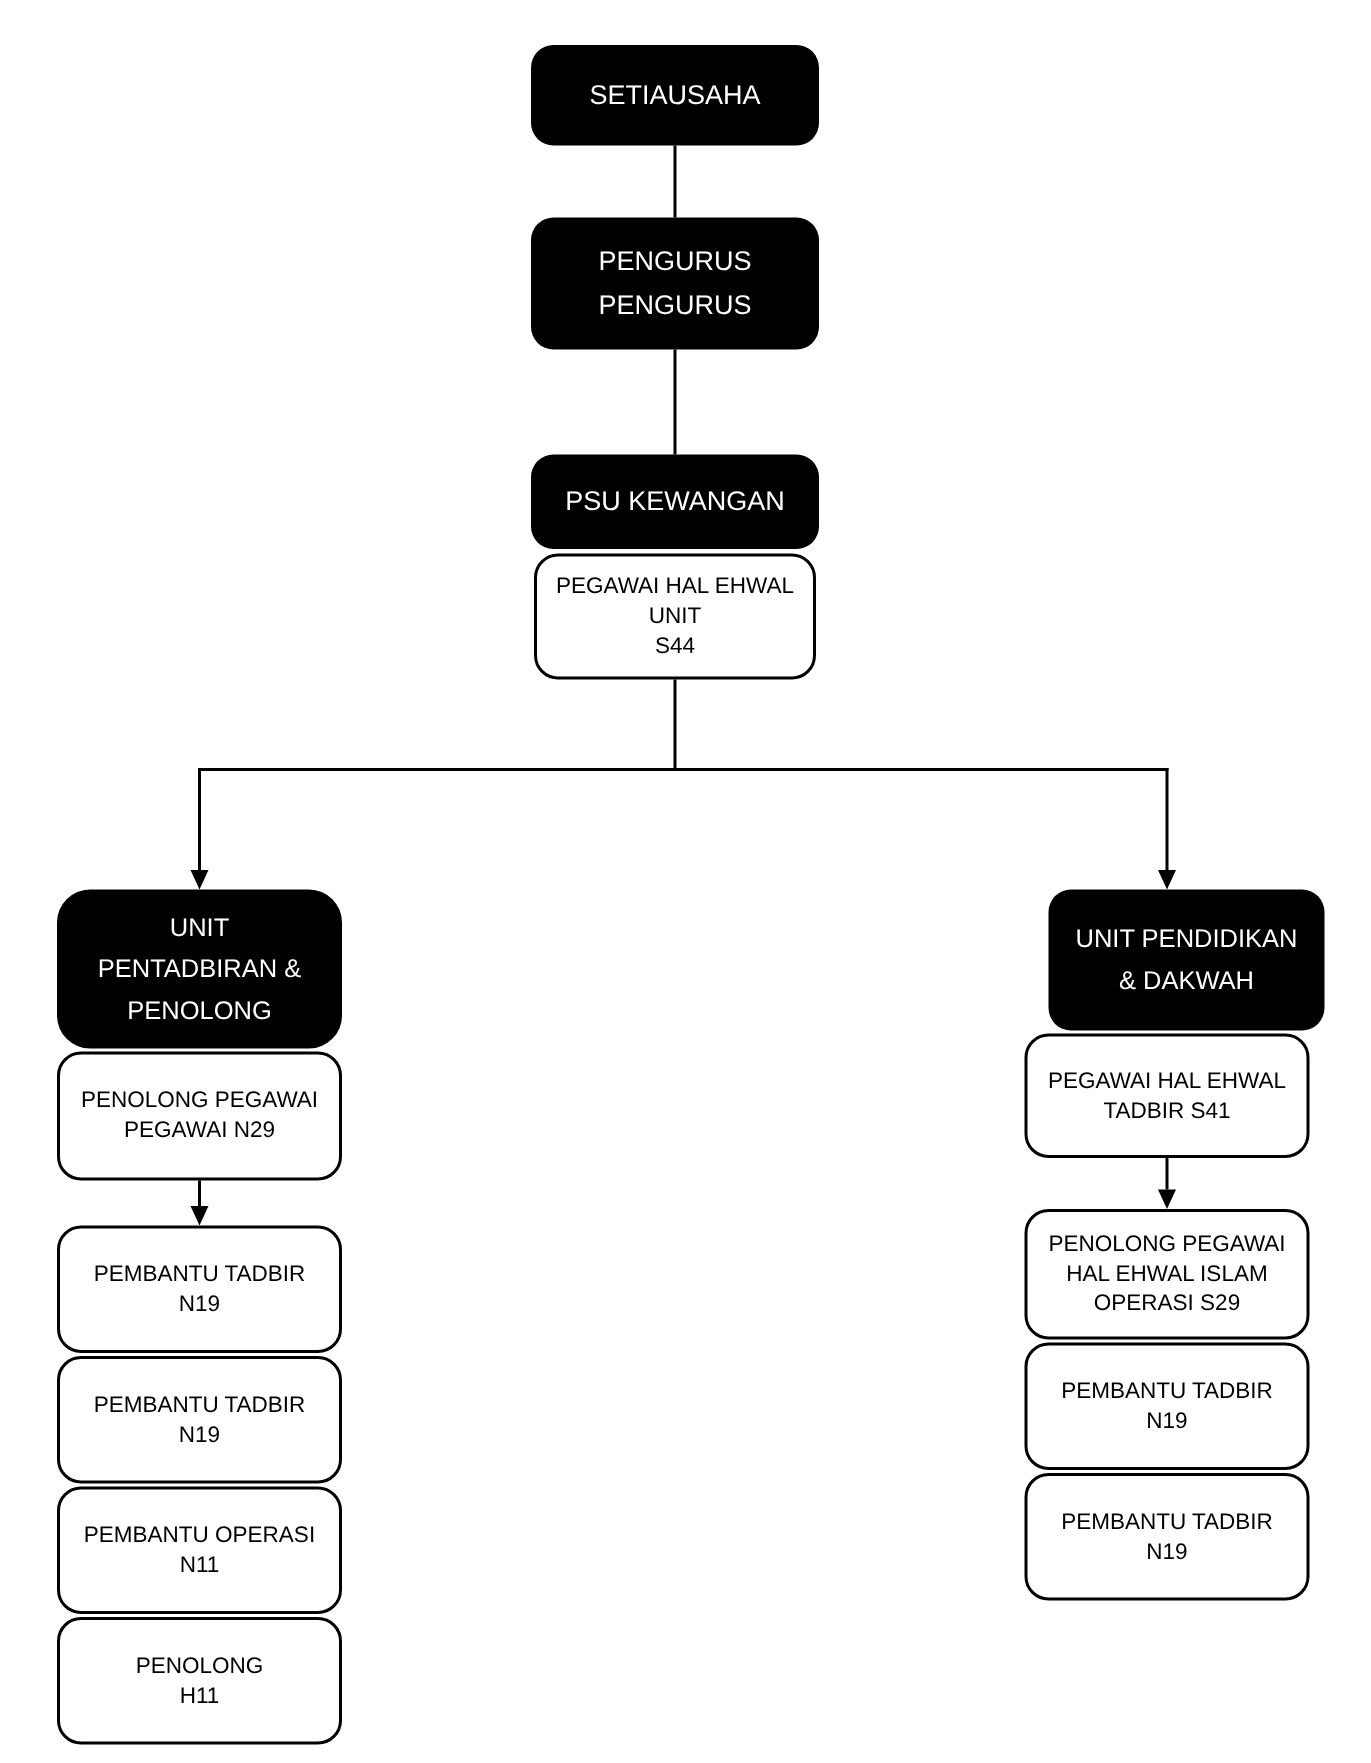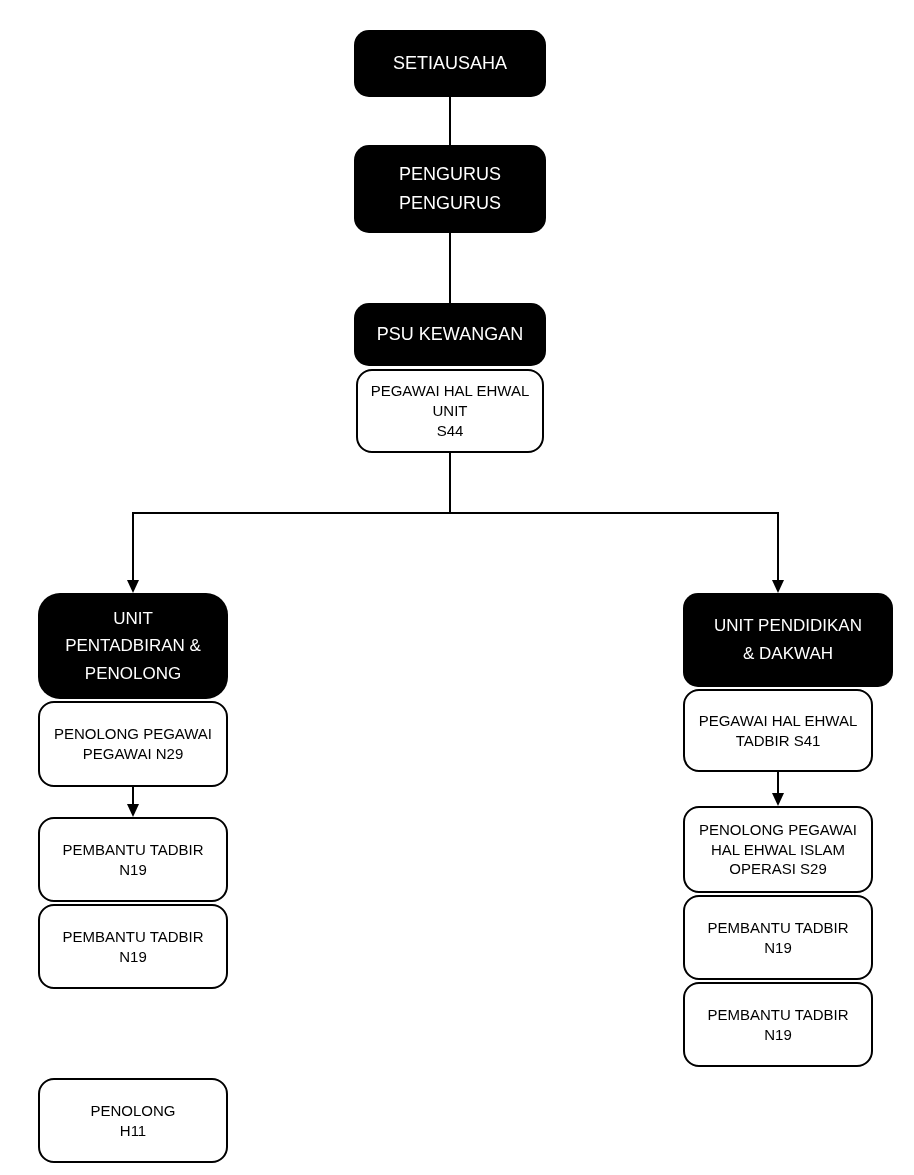--- a/index.html
+++ b/index.html
@@ -54,21 +54,21 @@
 
   
   #n-unit-pk      { left: 38px;  top: 593px;  width: 190px; height: 106px; border-radius: 22px; }
   #n-penolong-n29 { left: 38px;  top: 701px;  width: 190px; height: 86px; }
   #n-pt-n19-a     { left: 38px;  top: 817px;  width: 190px; height: 85px; }
   #n-pt-n19-b     { left: 38px;  top: 904px;  width: 190px; height: 85px; }
   #n-po-n11       { left: 38px;  top: 991px;  width: 190px; height: 85px; }
   #n-pemandu      { left: 38px;  top: 1078px; width: 190px; height: 85px; }
 
   
-  #n-unit-pd      { left: 683px; top: 593px; width: 210px; height: 94px; }
+  #n-unit-pd      { left: 699px; top: 593px; width: 184px; height: 94px; }
   #n-s41          { left: 683px; top: 689px; width: 190px; height: 83px; }
   #n-s29          { left: 683px; top: 806px; width: 190px; height: 87px; }
   #n-pt-n19-c     { left: 683px; top: 895px; width: 190px; height: 85px; }
   #n-pt-n19-d     { left: 683px; top: 982px; width: 190px; height: 85px; }
 
   .vline { position: absolute; width: 2px; background: var(--connector); }
   .hline { position: absolute; height: 2px; background: var(--connector); }
   .arrowhead {
     position: absolute;
     width: 0; height: 0;
@@ -135,20 +135,24 @@
     <div>PEGAWAI N29</div>
   </div>
   <div class="node light fs-sm" id="n-pt-n19-a">
     <div>PEMBANTU TADBIR</div>
     <div>N19</div>
   </div>
   <div class="node light fs-sm" id="n-pt-n19-b">
     <div>PEMBANTU TADBIR</div>
     <div>N19</div>
   </div>
+  <div class="node light fs-sm" id="n-po-n11">
+    <div>PEMBANTU OPERASI</div>
+    <div>N11</div>
+  </div>
   <div class="node light fs-sm" id="n-pemandu">
     <div>PENOLONG</div>
     <div>H11</div>
   </div>
 
   <div class="node dark fs-md" id="n-unit-pd">
     <div>UNIT PENDIDIKAN</div>
     <div>&amp; DAKWAH</div>
   </div>
   <div class="node light fs-sm" id="n-s41">

